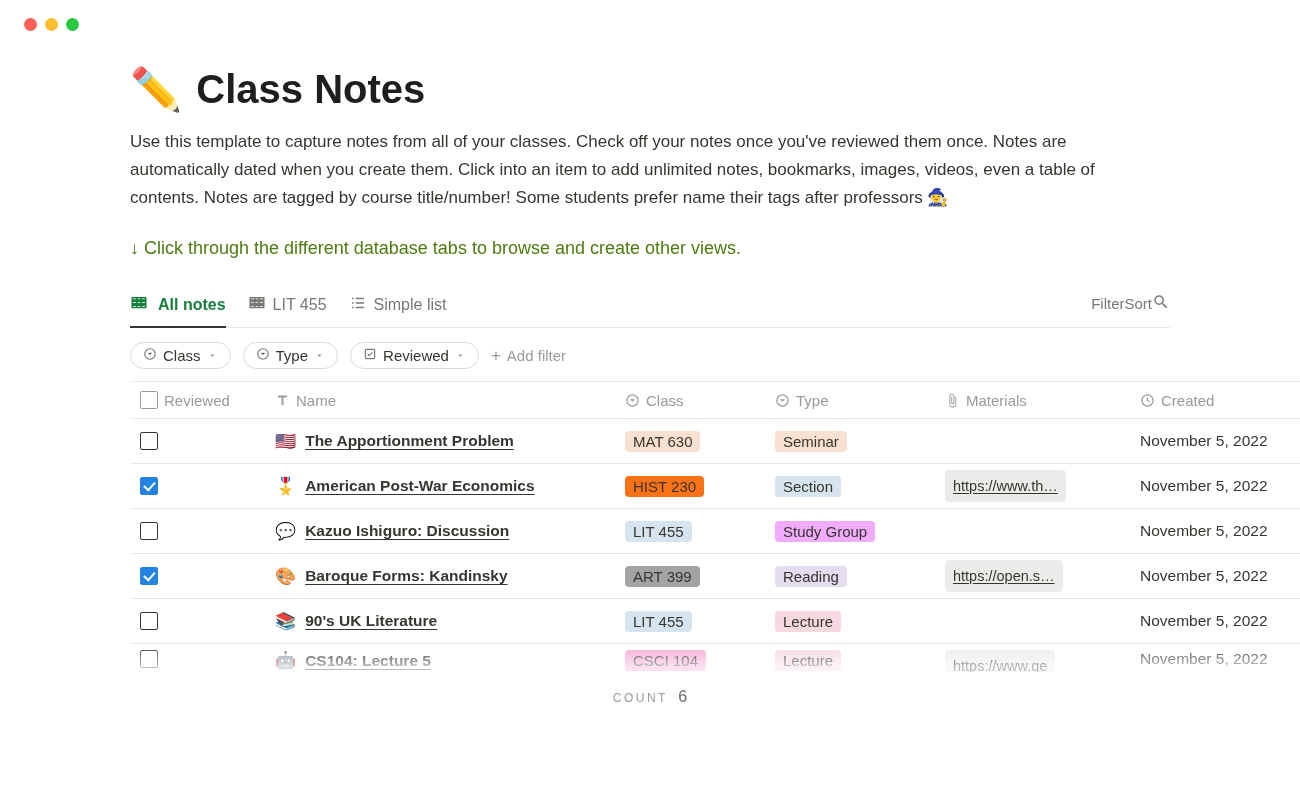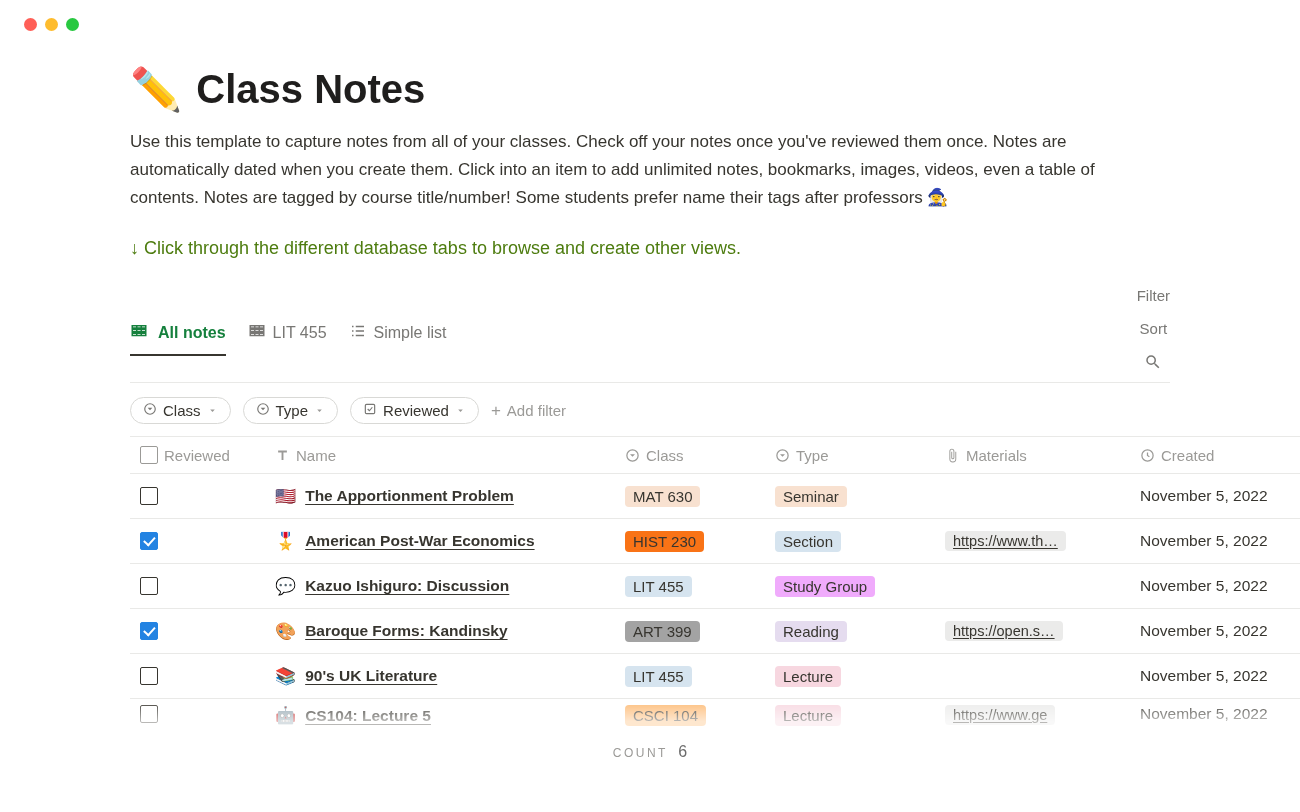--- a/index.html
+++ b/index.html
@@ -77,25 +77,23 @@
   .view-tab.active {
     color: #15803d;
     font-weight: 600;
     border-bottom-color: #37352f;
     gap: 10px;
   }
   .view-tab svg { width: 18px; height: 18px; fill: currentColor; }
   .view-actions {
     display: flex;
     align-items: center;
-    gap: 16px;
     color: #787774;
     font-size: 15px;
     padding-bottom: 8px;
-    flex-direction: column;
   }
   .view-actions .icon-btn svg { width: 18px; height: 18px; fill: #787774; }
 
   
   .filter-row {
     display: flex;
     align-items: center;
     gap: 12px;
     padding: 14px 0 12px;
   }
@@ -186,21 +184,21 @@
   .row-title { font-weight: 600; text-decoration: underline; text-underline-offset: 3px; cursor: pointer; }
 
   .tag {
     display: inline-block;
     padding: 2px 8px;
     border-radius: 4px;
     font-size: 15px;
   }
   .link-chip {
     display: inline-block;
-    padding: 2px 8px;
+    padding: 8px 8px;
     border-radius: 4px;
     font-size: 14.5px;
     background: #ebebea;
     color: #37352f;
     text-decoration: underline;
     text-underline-offset: 2px;
     max-width: 160px;
     overflow: hidden;
     text-overflow: ellipsis;
     white-space: nowrap;
@@ -446,21 +444,21 @@
         </div>
         <div class="trow last-row">
           <div class="td col-reviewed">
             <span class="checkbox"></span>
           </div>
           <div class="td col-name">
             <span class="row-emoji">🤖</span>
             <span class="row-title">CS104: Lecture 5</span>
           </div>
           <div class="td col-class">
-            <span class="tag" style="background:#fdba74">CSCI 104</span>
+            <span class="tag" style="background:#f9a8d4">CSCI 104</span>
           </div>
           <div class="td col-type">
             <span class="tag" style="background:#f7d7e0">Lecture</span>
           </div>
           <div class="td col-materials">
             <span class="link-chip">https://www.ge</span>
           </div>
           <div class="td col-created">November 5, 2022</div>
         </div>
       </div>

